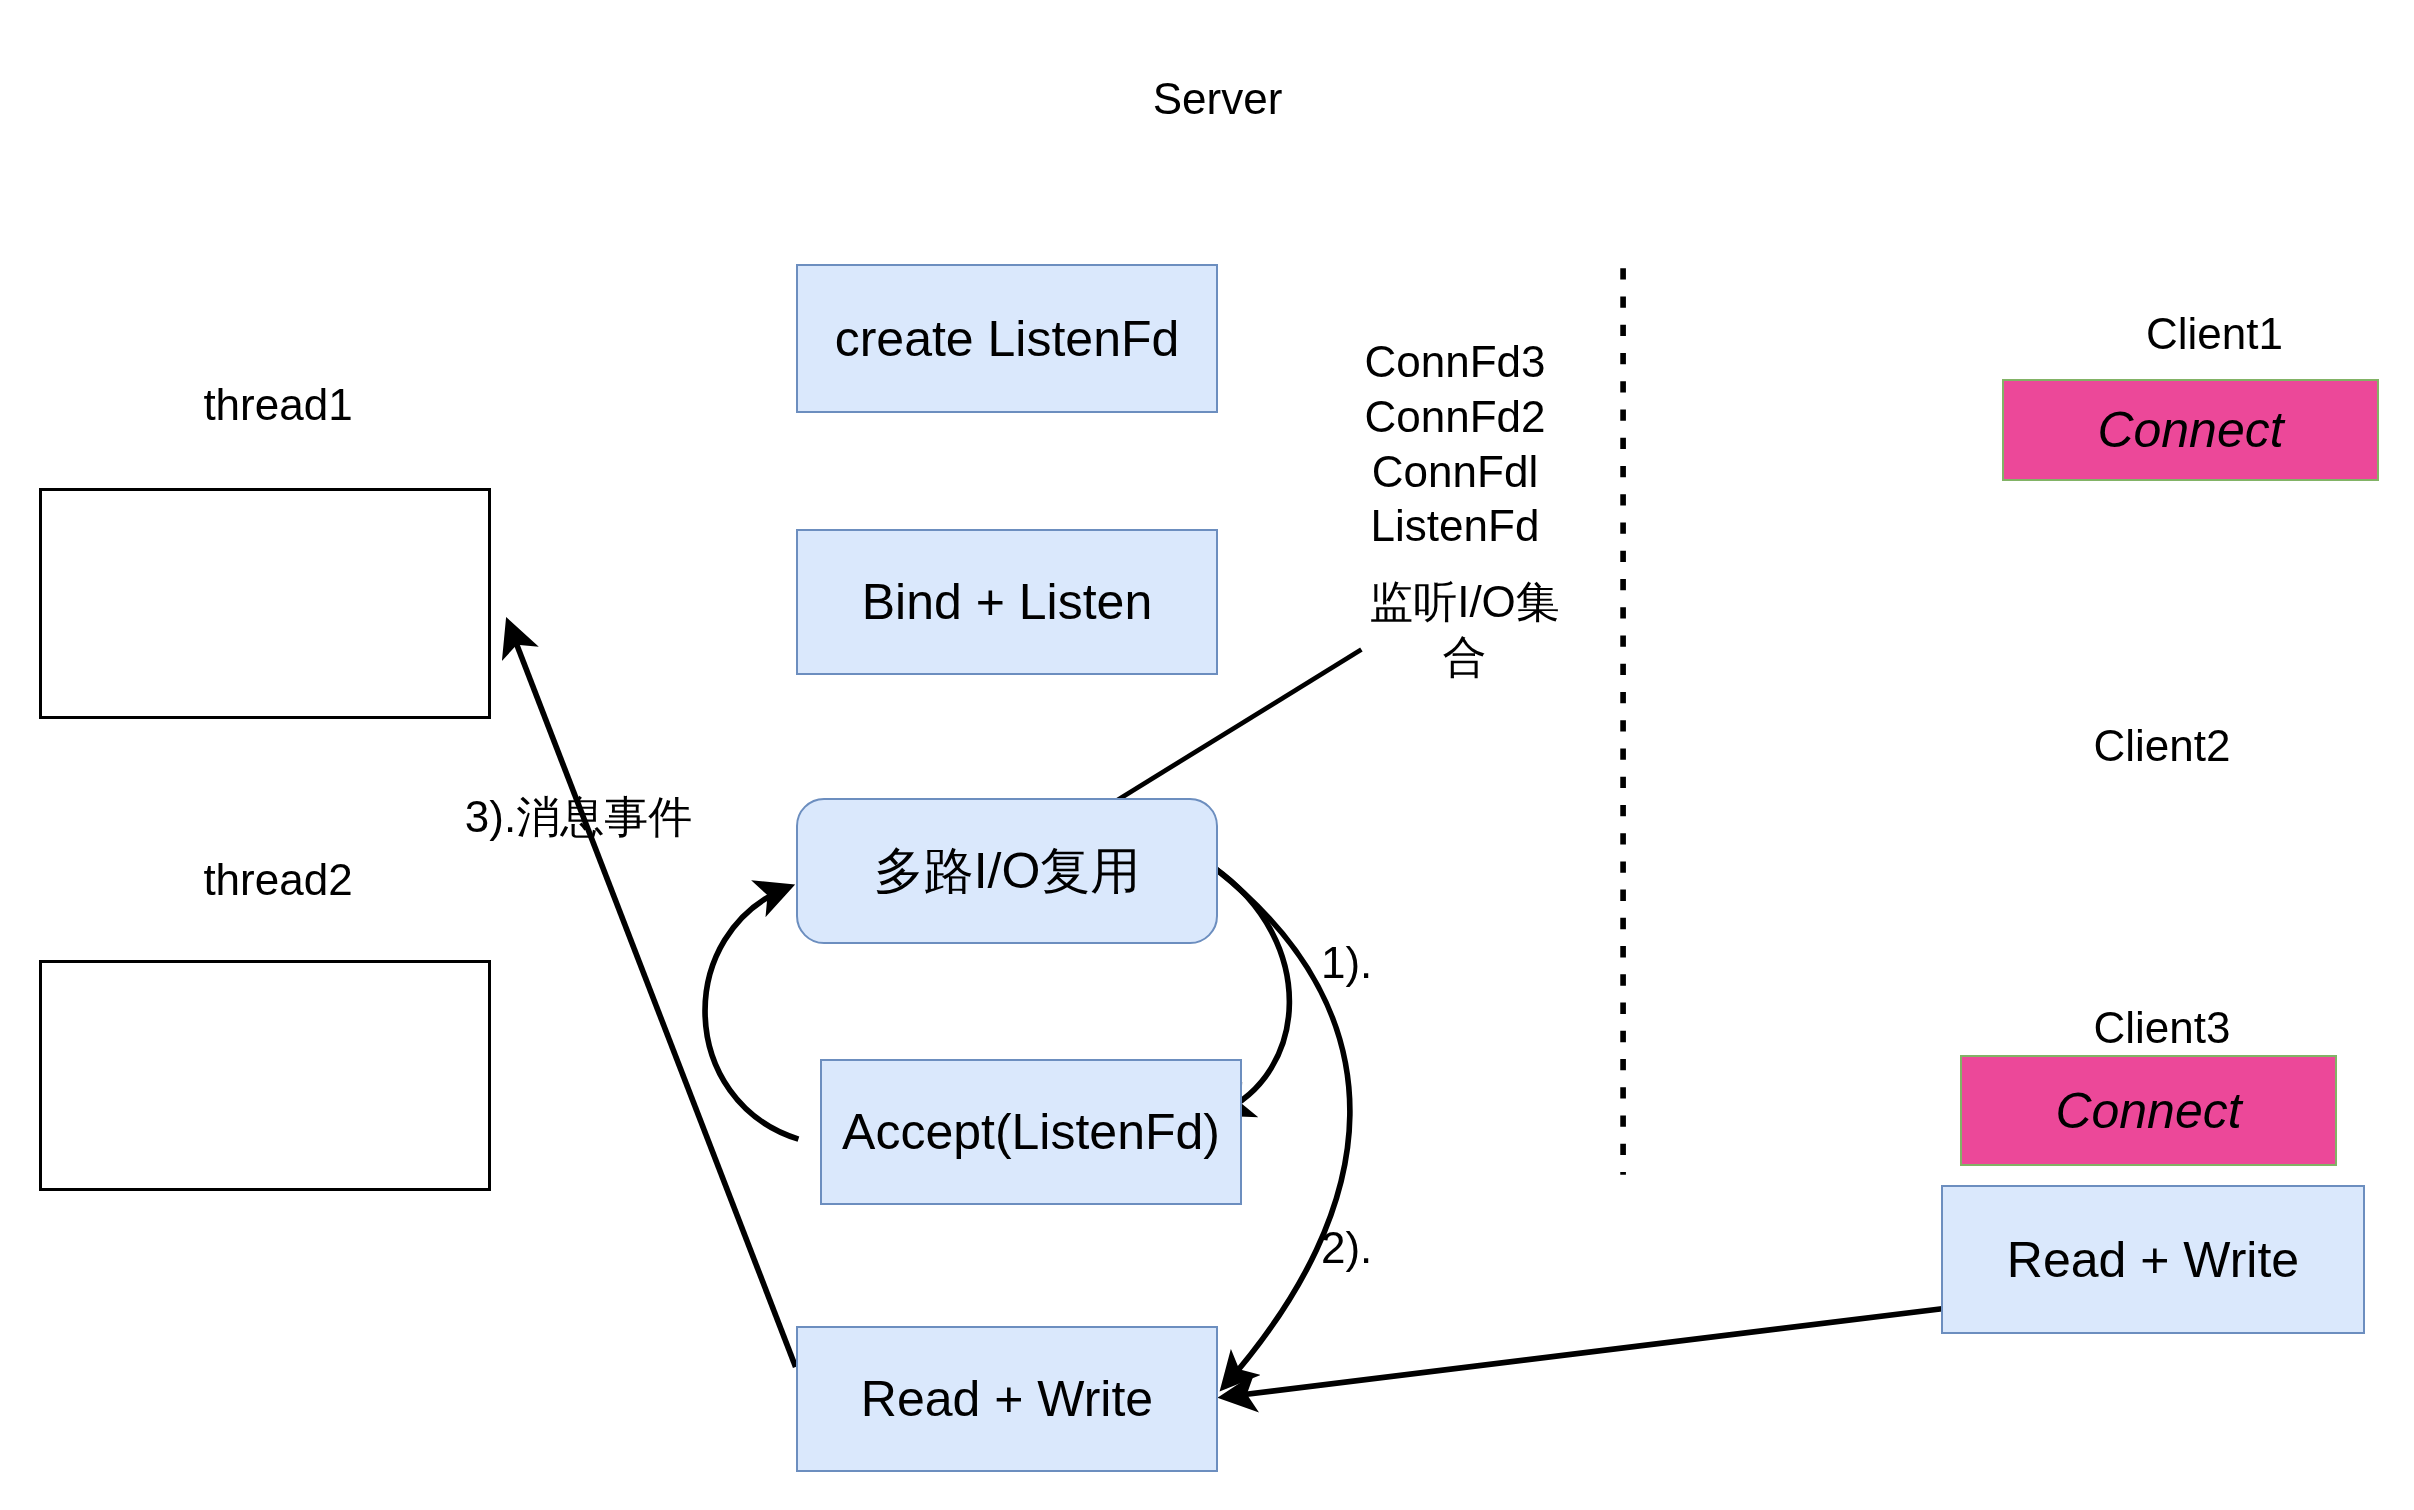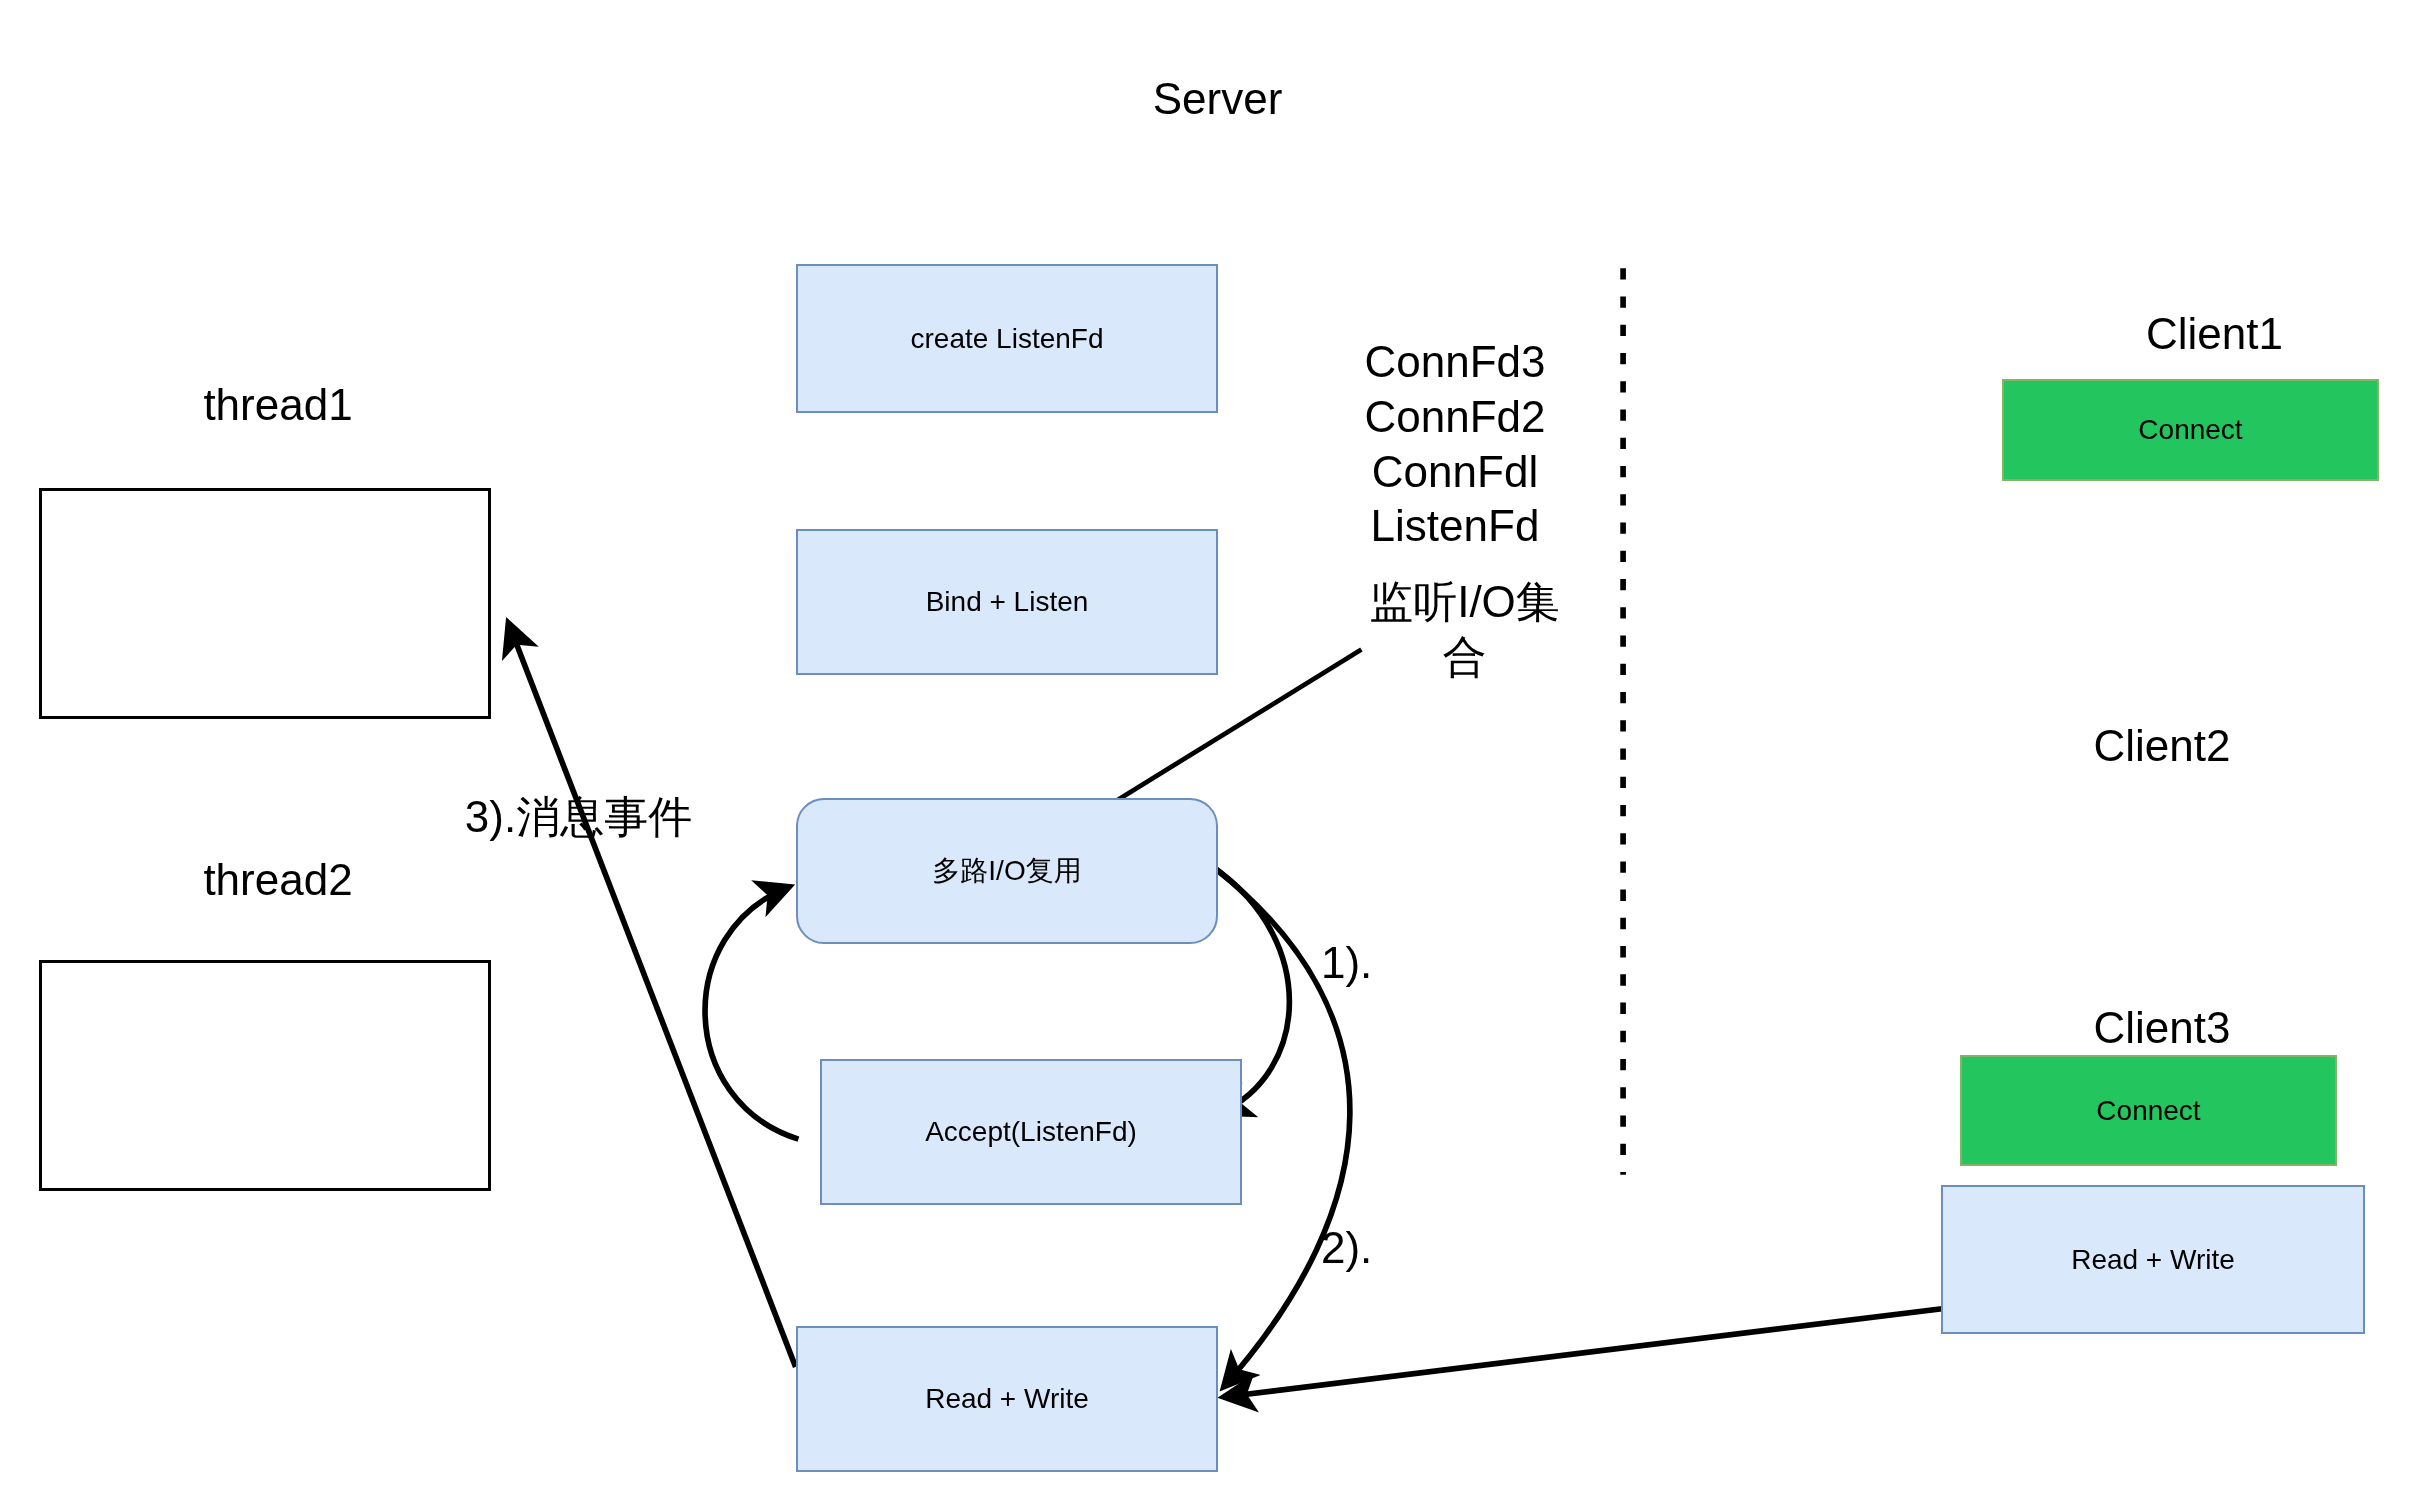--- a/index.html
+++ b/index.html
@@ -28,27 +28,27 @@
   }
 
   
   .node {
     position: absolute;
     box-sizing: border-box;
     display: flex;
     align-items: center;
     justify-content: center;
     text-align: center;
-    font-size: 28px;
+    font-size: 50px;
     color: #000000;
     font-family: "Liberation Sans", sans-serif;
     line-height: 1.2;
   }
   .node.blue   { background: #dae8fc; border: 2.8px solid #6c8ebf; }
-  .node.green  { background: #22c55e; border: 2.8px solid #82b366; }
+  .node.green  { background: #ec4899; border: 2.8px solid #82b366; font-style: italic; }
   .node.yellow { background: #fff2cc; border: 3.8px solid #d6b656; }
   .node.plain  { background: #ffffff; border: 3.8px solid #000000; }
 
   
   #edges {
     position: absolute;
     left: 0; top: 0;
     width: 2414px;
     height: 1510px;
     pointer-events: none;

